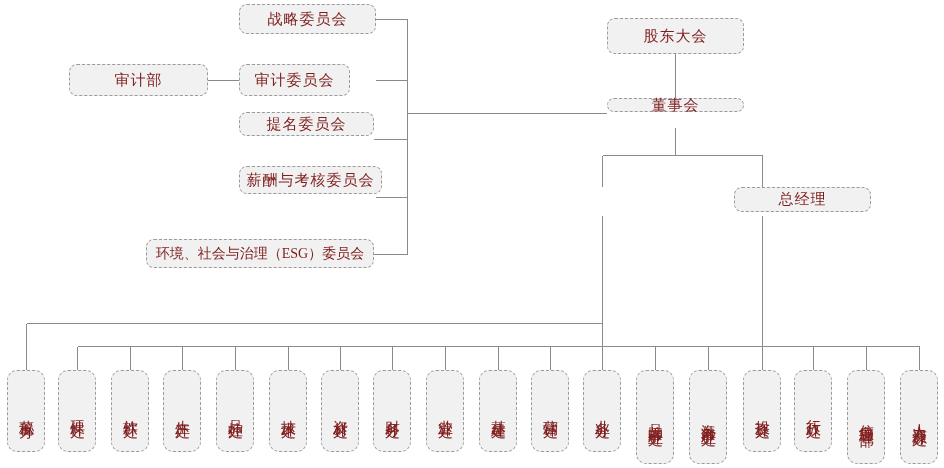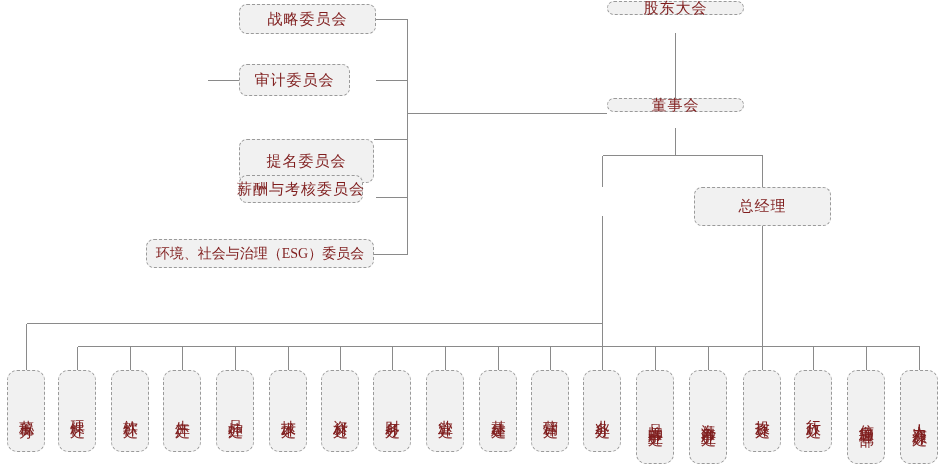--- a/index.html
+++ b/index.html
@@ -95,40 +95,43 @@
     <line x1="655.5" y1="346.5" x2="655.5" y2="370"></line>
     <line x1="708.5" y1="346.5" x2="708.5" y2="370"></line>
     <line x1="813.5" y1="346.5" x2="813.5" y2="370"></line>
     <line x1="866.5" y1="346.5" x2="866.5" y2="370"></line>
     <line x1="919.5" y1="346.5" x2="919.5" y2="370"></line>
   </svg>
 
   <div class="hbox" style="left:239px;top:4px;width:137px;height:30px">
     <span>战略委员会</span>
   </div>
+  <div class="hbox" style="left:69px;top:64px;width:139px;height:32px">
+    <span>审计部</span>
+  </div>
   <div class="hbox" style="left:239px;top:64px;width:111px;height:32px">
     <span>审计委员会</span>
   </div>
-  <div class="hbox" style="left:239px;top:139px;width:135px;height:44px">
+  <div class="hbox" style="left:239px;top:112px;width:135px;height:24px">
     <span>提名委员会</span>
   </div>
-  <div class="hbox" style="left:239px;top:175px;width:124px;height:28px">
+  <div class="hbox" style="left:239px;top:166px;width:143px;height:28px">
     <span>薪酬与考核委员会</span>
   </div>
   <div class="hbox tight" style="left:146px;top:239px;width:228px;height:29px">
     <span>环境、社会与治理（ESG）委员会</span>
   </div>
 
-  <div class="hbox" style="left:607px;top:1px;width:137px;height:14px">
+  <div class="hbox" style="left:607px;top:18px;width:137px;height:36px">
     <span>股东大会</span>
   </div>
   <div class="hbox" style="left:607px;top:98px;width:137px;height:14px">
     <span>董事会</span>
   </div>
-  <div class="hbox" style="left:694px;top:187px;width:137px;height:39px">
+  <div class="hbox" style="left:734px;top:187px;width:137px;height:25px">
     <span>总经理</span>
   </div>
 
   <div class="vbox" style="left:7px;top:370px;height:82px">
       <span class="vtext">董秘办</span>
     </div>
   <div class="vbox" style="left:58px;top:370px;height:82px">
       <span class="vtext">硬件处</span>
     </div>
   <div class="vbox" style="left:111px;top:370px;height:82px">

